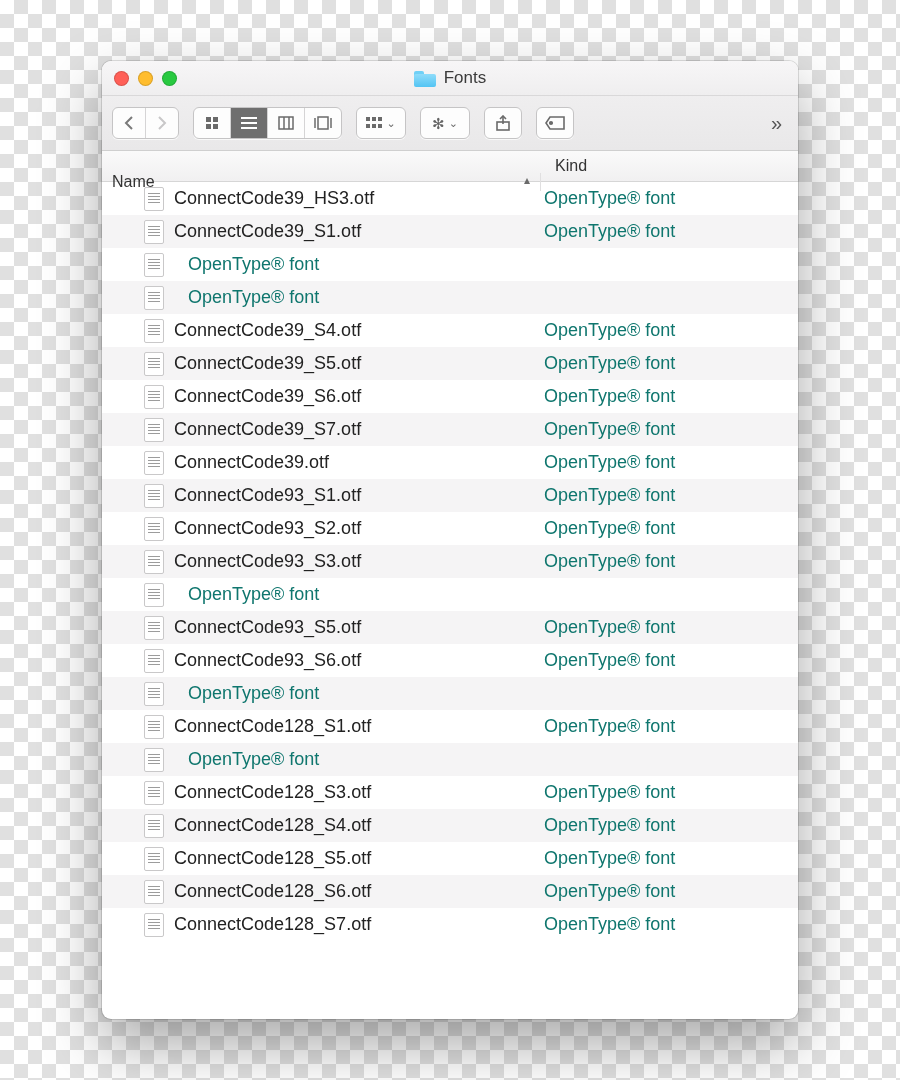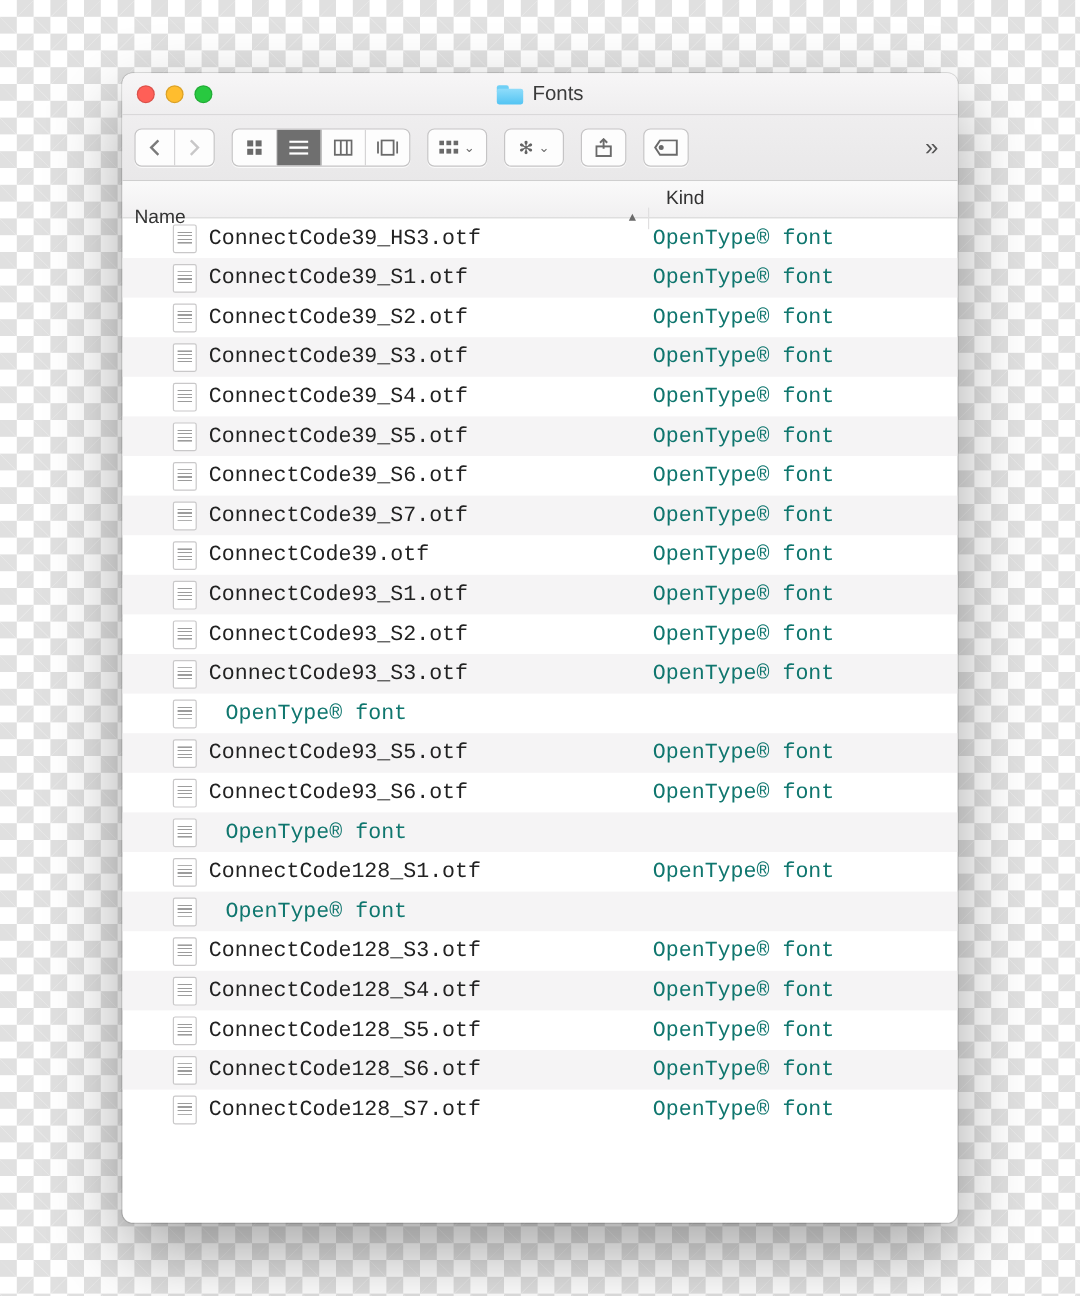--- a/index.html
+++ b/index.html
@@ -125,21 +125,21 @@
     background: linear-gradient(#fafafa,#f1f0f1);
     border-bottom: 1px solid #d6d6d6;
     display: flex;
     align-items: center;
     font-size: 16px;
     color: #333;
   }
   .col-name { width: 428px; padding-left: 10px; display:flex; border-right:1px solid #e0dfe0;margin-top:32px; }
   .col-name .sort { margin-left:auto; margin-right:10px; color:#6a6a6a; font-size:12px;}
   .col-kind { flex:1; padding-left: 14px; }
-  .list { flex:1; overflow:hidden;font-family:Liberation Mono, monospace; }
+  .list { flex:1; overflow:hidden; }
   .row {
     display:flex;
     align-items:center;
     height: 33px;
     font-size: 18px;
   }
   .row:nth-child(even){ background:#f5f4f5; }
   .row .indent { width: 42px; }
   .row .ficon {
     width: 18px; height: 22px;
@@ -285,27 +285,25 @@
         </div>
         <div class="row">
           <span class="indent"></span>
           <span class="ficon"></span>
           <span class="fname">ConnectCode39_S1.otf</span>
           <span class="fkind">OpenType® font</span>
         </div>
         <div class="row">
           <span class="indent"></span>
           <span class="ficon"></span>
-          <span class="fname">ConnectCode39_S2.otf</span>
-          <span class="fkind">OpenType® font</span>
-        </div>
-        <div class="row">
-          <span class="indent"></span>
-          <span class="ficon"></span>
-          <span class="fname">ConnectCode39_S3.otf</span>
+          <span class="fkind">OpenType® font</span>
+        </div>
+        <div class="row">
+          <span class="indent"></span>
+          <span class="ficon"></span>
           <span class="fkind">OpenType® font</span>
         </div>
         <div class="row">
           <span class="indent"></span>
           <span class="ficon"></span>
           <span class="fname">ConnectCode39_S4.otf</span>
           <span class="fkind">OpenType® font</span>
         </div>
         <div class="row">
           <span class="indent"></span>

